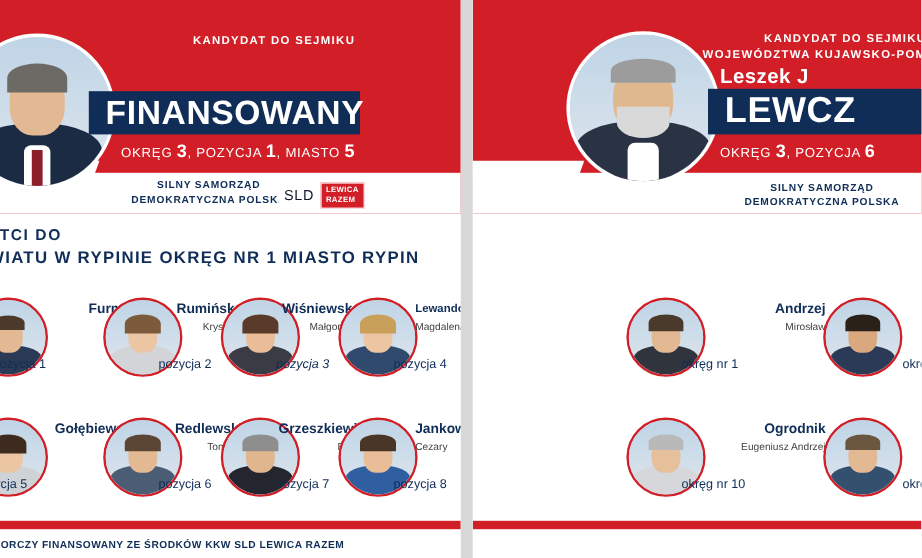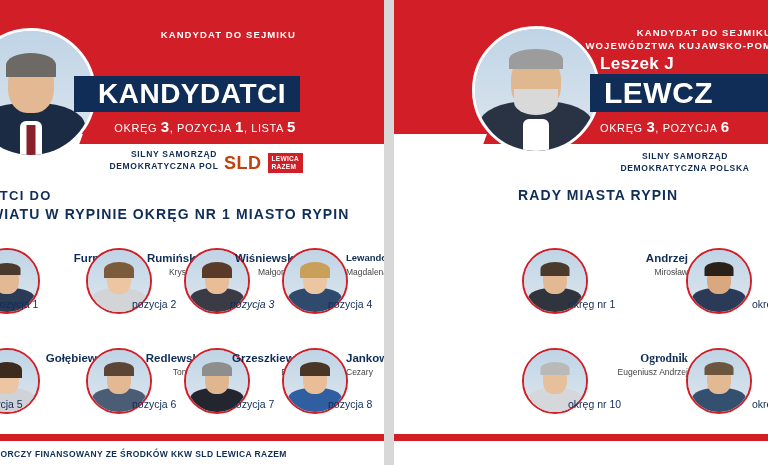--- a/index.html
+++ b/index.html
@@ -64,21 +64,21 @@
   .ph-shirt{
     position:absolute;left:50%;transform:translateX(-50%);
     background:#ffffff;border-radius:6px 6px 0 0;
   }
   .ph-hair{
     position:absolute;left:50%;transform:translateX(-50%);border-radius:50% 50% 0 0;
   }
 
   
   .sld-logo{position:absolute;display:flex;align-items:stretch;height:22px;}
-  .sld-left{background:#ffffff;color:#c2410c;font-weight:bold;font-size:18px;
+  .sld-left{background:#ffffff;color:#0f172a;font-weight:normal;font-size:12px;
     padding:0 5px;display:flex;align-items:center;letter-spacing:.5px;}
   .sld-right{background:#d21e26;color:#ffffff;font-size:6.5px;font-weight:bold;
     padding:0 4px;display:flex;flex-direction:column;justify-content:center;
     line-height:8px;letter-spacing:.3px;border:1px solid #ffffff;}
 
   
   .sect-title{
     position:absolute;color:#0f2d57;font-weight:bold;letter-spacing:1.1px;
     line-height:19px;font-size:14px;
   }
@@ -132,29 +132,29 @@
         <div class="ph-head" style="top:26px;width:46px;height:56px;background:#e3b994;"></div>
         <div class="ph-hair" style="top:22px;width:50px;height:24px;background:#6d6a66;"></div>
       </div>
 
       <div class="kandydat-line" style="right:88px;top:28px;width:250px;">
         <div>KANDYDAT DO SEJMIKU</div>
       </div>
 
 
       <div class="name-block" style="left:74px;right:84px;top:76px;height:36px;">
-        <div class="name-big" style="margin-left:auto;font-size:28px;">KANDYDATCI</div>
+        <div class="name-big" style="margin-left:auto;font-size:28px;">FINANSOWANY</div>
       </div>
 
       <div class="okreg-line" style="right:88px;top:118px;font-size:11px;">
         <span>OKRĘG</span>
         <b>3</b>,
         <span>POZYCJA</span>
         <b>1</b>,
-        <span>LISTA</span>
+        <span>MIASTO</span>
         <b>5</b>
       </div>
 
       <div class="silny" style="right:130px;top:148px;width:160px;color:#0f2d57;">
         <div>SILNY SAMORZĄD</div>
         <div>DEMOKRATYCZNA POLSKA</div>
       </div>
 
       <div class="sld-logo" style="right:80px;top:152px;">
         <div class="sld-left">SLD</div>
@@ -306,21 +306,20 @@
         <b>6</b>
       </div>
 
       <div class="silny" style="left:206px;top:150px;width:170px;color:#0f2d57;">
         <div>SILNY SAMORZĄD</div>
         <div>DEMOKRATYCZNA POLSKA</div>
       </div>
     </div>
 
     <div class="sect-title" style="left:124px;top:186px;">
-      <div>RADY MIASTA RYPIN</div>
     </div>
 
     <div class="card" style="left:124px;top:248px;width:170px;">
       <div class="card-circle" style="left:4px;">
         <div class="ph-sky"></div>
         <div class="ph-body" style="bottom:0;width:54px;height:24px;background:#30343c;"></div>
         <div class="ph-head" style="top:16px;width:24px;height:28px;background:#e3b994;"></div>
         <div class="ph-hair" style="top:12px;width:29px;height:14px;background:#4a3a2c;"></div>
       </div>
       <div class="card-name" style="right:0;text-align:right;">Andrzej</div>
@@ -338,21 +337,21 @@
       <div class="card-pos" style="left:70px;">okręg</div>
     </div>
 
     <div class="card" style="left:124px;top:348px;width:170px;">
       <div class="card-circle" style="left:4px;">
         <div class="ph-sky"></div>
         <div class="ph-body" style="bottom:0;width:54px;height:24px;background:#d5d7da;"></div>
         <div class="ph-head" style="top:16px;width:24px;height:28px;background:#e6bf9b;"></div>
         <div class="ph-hair" style="top:12px;width:29px;height:13px;background:#b9b9b9;"></div>
       </div>
-      <div class="card-name" style="right:0;text-align:right;font-family:Liberation Serif, serif;">Ogrodnik</div>
+      <div class="card-name" style="right:0;text-align:right;">Ogrodnik</div>
       <div class="card-first" style="right:0;text-align:right;">Eugeniusz Andrzej</div>
       <div class="card-pos" style="left:50px;">okręg nr 10</div>
     </div>
 
     <div class="card" style="left:288px;top:348px;width:120px;">
       <div class="card-circle" style="left:4px;">
         <div class="ph-sky"></div>
         <div class="ph-body" style="bottom:0;width:54px;height:24px;background:#34506f;"></div>
         <div class="ph-head" style="top:16px;width:24px;height:28px;background:#e3b994;"></div>
         <div class="ph-hair" style="top:12px;width:29px;height:13px;background:#6b563f;"></div>

